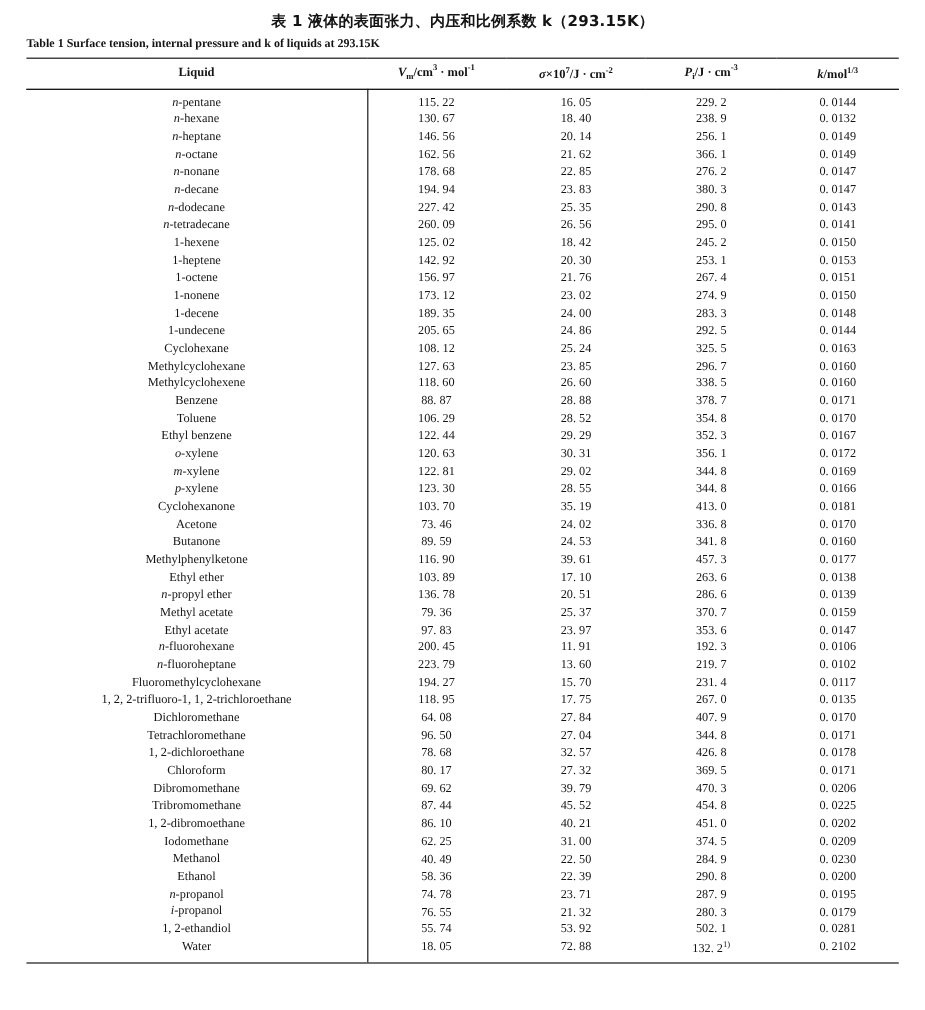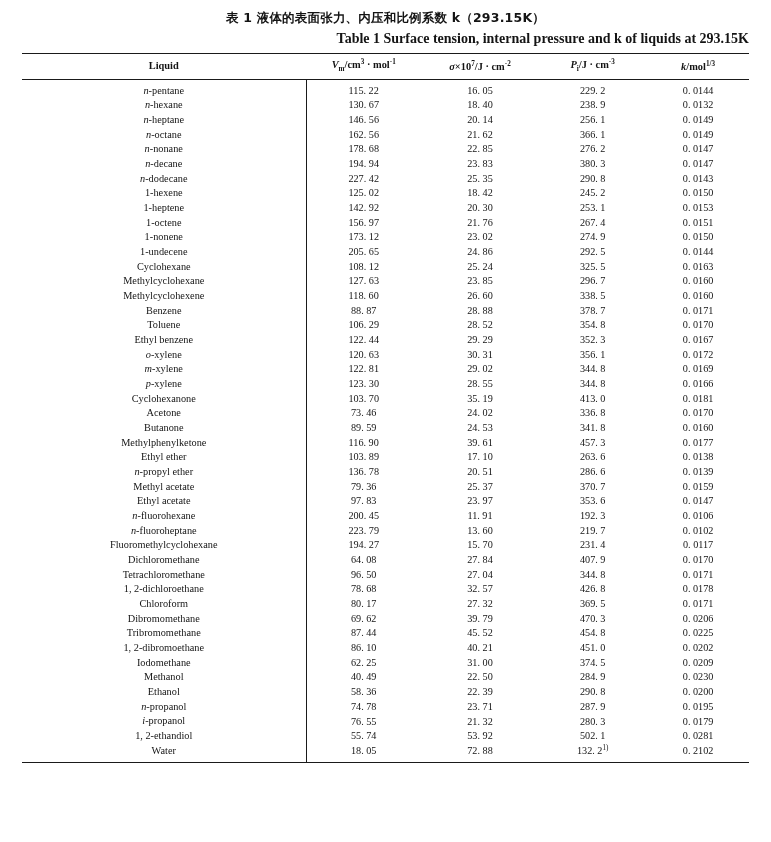--- a/index.html
+++ b/index.html
@@ -23,24 +23,24 @@
   }
   .title-cn {
     text-align: center;
     font-family: "DejaVu Sans", sans-serif;
     font-weight: bold;
     font-size: 12.5px;
     letter-spacing: 0.2px;
     margin: 2px 0 4px 0;
   }
   .title-en {
-    text-align: right;
+    text-align: left;
     font-family: "Liberation Serif", serif;
     font-weight: bold;
-    font-size: 14px;
+    font-size: 10px;
     margin: 0 0 6px 0;
   }
   table.data {
     width: 100%;
     border-collapse: collapse;
     font-size: 10.2px;
   }
   table.data col.c0 { width: 39%; }
   table.data col.c1 { width: 16%; }
   table.data col.c2 { width: 16%; }
@@ -172,20 +172,27 @@
             <td>0. 0147</td>
           </tr>
           <tr>
             <td class="name-cell"><i>n</i>-dodecane</td>
             <td>227. 42</td>
             <td>25. 35</td>
             <td>290. 8</td>
             <td>0. 0143</td>
           </tr>
           <tr>
+            <td class="name-cell"><i>n</i>-tetradecane</td>
+            <td>260. 09</td>
+            <td>26. 56</td>
+            <td>295. 0</td>
+            <td>0. 0141</td>
+          </tr>
+          <tr>
             <td class="name-cell">1-hexene</td>
             <td>125. 02</td>
             <td>18. 42</td>
             <td>245. 2</td>
             <td>0. 0150</td>
           </tr>
           <tr>
             <td class="name-cell">1-heptene</td>
             <td>142. 92</td>
             <td>20. 30</td>
@@ -200,20 +207,27 @@
             <td>0. 0151</td>
           </tr>
           <tr>
             <td class="name-cell">1-nonene</td>
             <td>173. 12</td>
             <td>23. 02</td>
             <td>274. 9</td>
             <td>0. 0150</td>
           </tr>
           <tr>
+            <td class="name-cell">1-decene</td>
+            <td>189. 35</td>
+            <td>24. 00</td>
+            <td>283. 3</td>
+            <td>0. 0148</td>
+          </tr>
+          <tr>
             <td class="name-cell">1-undecene</td>
             <td>205. 65</td>
             <td>24. 86</td>
             <td>292. 5</td>
             <td>0. 0144</td>
           </tr>
           <tr>
             <td class="name-cell">Cyclohexane</td>
             <td>108. 12</td>
             <td>25. 24</td>
@@ -347,20 +361,27 @@
             <td>0. 0102</td>
           </tr>
           <tr>
             <td class="name-cell">Fluoromethylcyclohexane</td>
             <td>194. 27</td>
             <td>15. 70</td>
             <td>231. 4</td>
             <td>0. 0117</td>
           </tr>
           <tr>
+            <td class="name-cell">1, 2, 2-trifluoro-1, 1, 2-trichloroethane</td>
+            <td>118. 95</td>
+            <td>17. 75</td>
+            <td>267. 0</td>
+            <td>0. 0135</td>
+          </tr>
+          <tr>
             <td class="name-cell">Dichloromethane</td>
             <td>64. 08</td>
             <td>27. 84</td>
             <td>407. 9</td>
             <td>0. 0170</td>
           </tr>
           <tr>
             <td class="name-cell">Tetrachloromethane</td>
             <td>96. 50</td>
             <td>27. 04</td>

